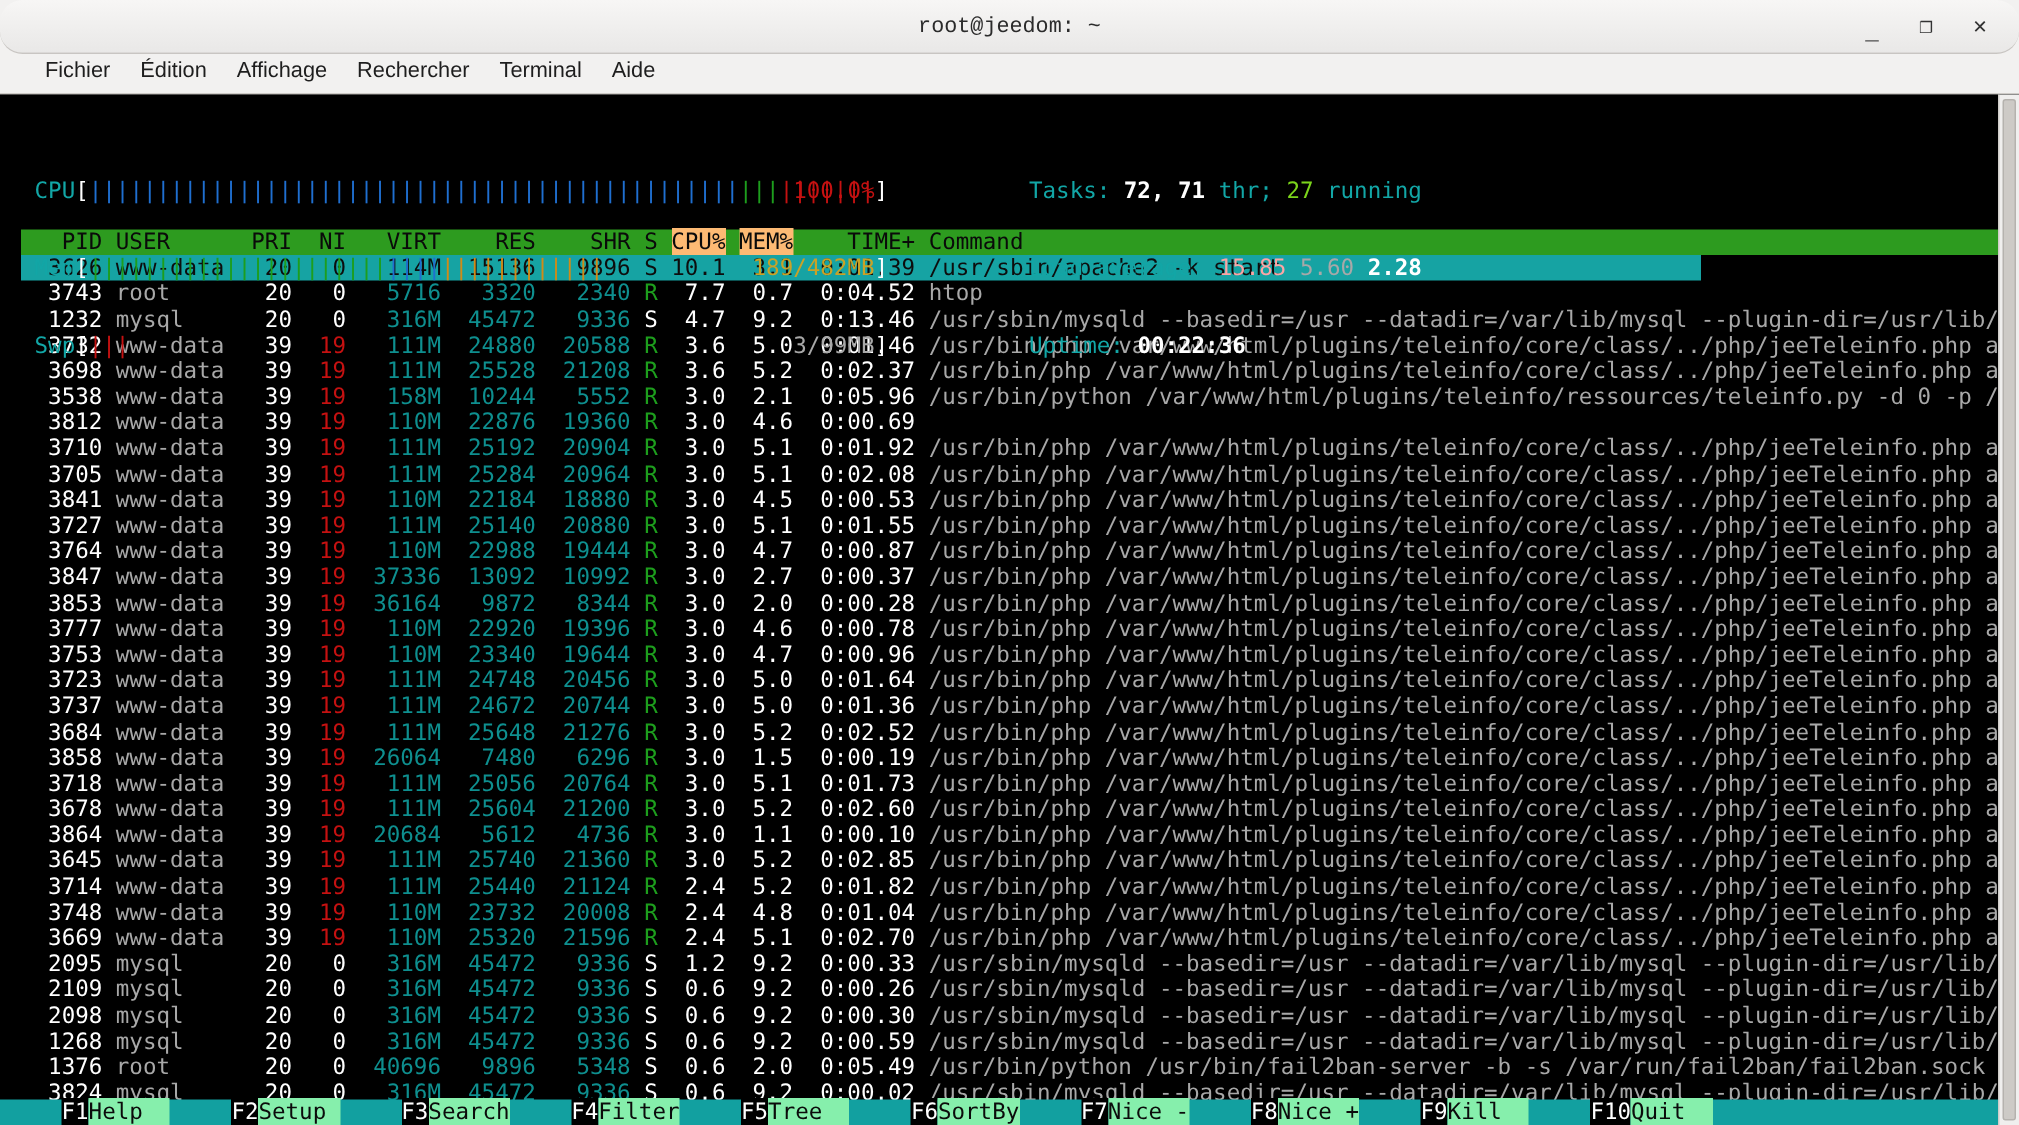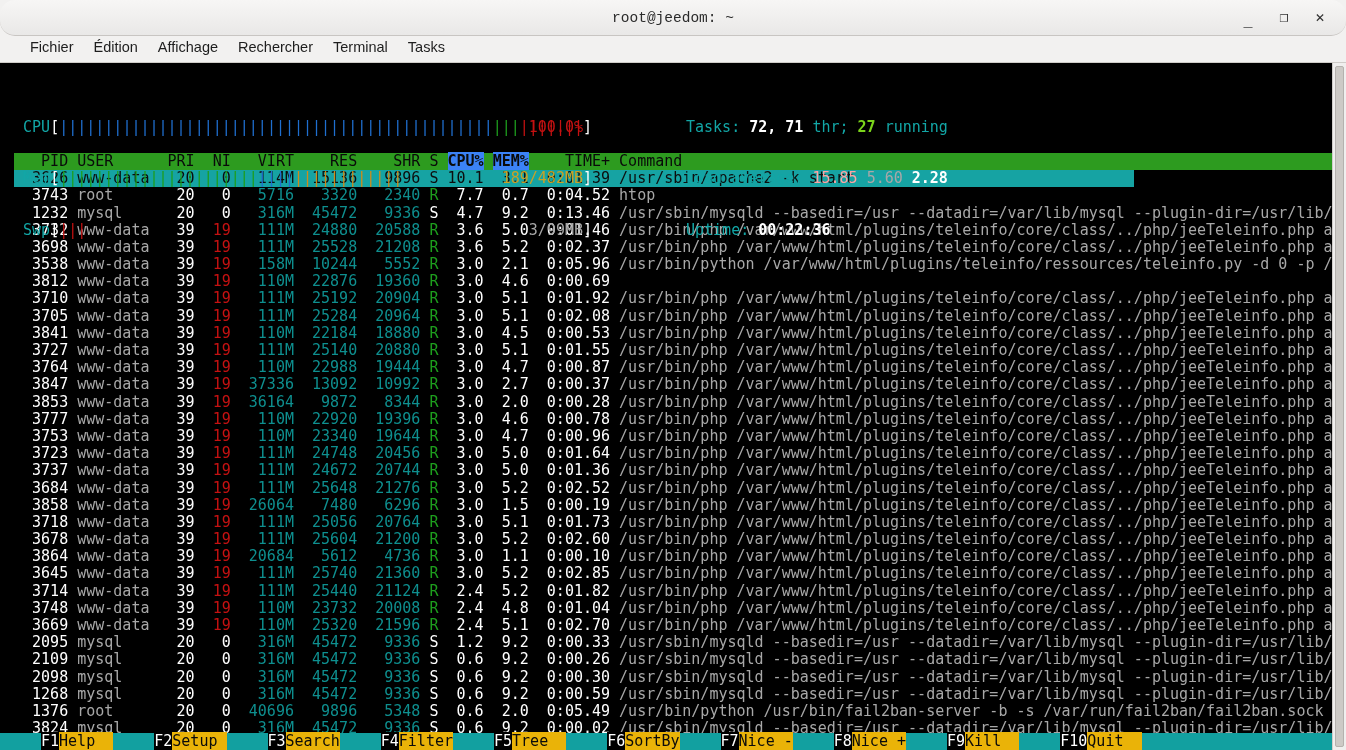--- a/index.html
+++ b/index.html
@@ -105,21 +105,21 @@
   .c-teal   { color: #0e8f8f; }
 
   
   .colhdr {
     background: #2d9b1f;
     color: #0a0a0a;
     display: block;
     width: 1332px;
     height: 17.2px;
   }
-  .colhdr .sortcol { background: #3b82f6; color: #0a0a0a; font-weight: bold; }
+  .colhdr .sortcol { background: #fdba74; color: #0a0a0a; }
 
   
   .selrow {
     background: #16a3a3;
     color: #0d0d0d;
     display: block;
     width: 1120px;
     height: 17.2px;
   }
   .selrow .sc { color: #0d0d0d; }
@@ -130,21 +130,21 @@
     left: 0; bottom: 0;
     width: 1332px; height: 17.2px;
     background: #12a0a0;
     font-family: "DejaVu Sans Mono", "Liberation Mono", monospace;
     font-size: 15px;
     line-height: 17.2px;
     white-space: pre;
     color: #0b0b0b;
   }
   .fnkey { background: #000000; color: #ffffff; margin-left: 41px; }
-  .fnlbl { background: #eab308; color: #0b0b0b; }
+  .fnlbl { background: #86efac; color: #0b0b0b; }
 
   
   .meter-lbl { color: #12a6a6; }
   .brk { color: #ffffff; }
   .bar-i { display: inline; }
 </style>
 </head>
 <body>
 
 <div class="window">
@@ -157,32 +157,32 @@
       <span>✕</span>
     </div>
   </div>
 
   <div class="menubar">
     <div class="mi">Fichier</div>
     <div class="mi">Édition</div>
     <div class="mi">Affichage</div>
     <div class="mi">Rechercher</div>
     <div class="mi">Terminal</div>
-    <div class="mi">Tasks</div>
+    <div class="mi">Aide</div>
   </div>
 
   <div class="termwrap">
     <div class="term" id="term"><div class="row"></div><div style="position:relative;height:51.599999999999994px;">
   <div style="position:absolute;left:0;top:0;">
     <div class="row"><span class="meter-lbl"> CPU</span><span class="brk">[</span><span class="bar-i"><span class="c-blue">|</span><span class="c-blue">|</span><span class="c-blue">|</span><span class="c-blue">|</span><span class="c-blue">|</span><span class="c-blue">|</span><span class="c-blue">|</span><span class="c-blue">|</span><span class="c-blue">|</span><span class="c-blue">|</span><span class="c-blue">|</span><span class="c-blue">|</span><span class="c-blue">|</span><span class="c-blue">|</span><span class="c-blue">|</span><span class="c-blue">|</span><span class="c-blue">|</span><span class="c-blue">|</span><span class="c-blue">|</span><span class="c-blue">|</span><span class="c-blue">|</span><span class="c-blue">|</span><span class="c-blue">|</span><span class="c-blue">|</span><span class="c-blue">|</span><span class="c-blue">|</span><span class="c-blue">|</span><span class="c-blue">|</span><span class="c-blue">|</span><span class="c-blue">|</span><span class="c-blue">|</span><span class="c-blue">|</span><span class="c-blue">|</span><span class="c-blue">|</span><span class="c-blue">|</span><span class="c-blue">|</span><span class="c-blue">|</span><span class="c-blue">|</span><span class="c-blue">|</span><span class="c-blue">|</span><span class="c-blue">|</span><span class="c-blue">|</span><span class="c-blue">|</span><span class="c-blue">|</span><span class="c-blue">|</span><span class="c-blue">|</span><span class="c-blue">|</span><span class="c-blue">|</span><span class="c-green">|</span><span class="c-green">|</span><span class="c-green">|</span><span class="c-red">|</span><span class="c-red">|</span><span class="c-red">|</span><span class="c-red">|</span><span class="c-red">|</span><span class="c-red">|</span><span class="c-red">|</span></span><span class="c-red" style="position:relative;margin-left:-6ch;">100.0%</span><span class="brk">]</span></div>
     <div class="row"><span class="meter-lbl"> Mem</span><span class="brk">[</span><span class="bar-i"><span class="c-green">|</span><span class="c-green">|</span><span class="c-green">|</span><span class="c-green">|</span><span class="c-green">|</span><span class="c-green">|</span><span class="c-green">|</span><span class="c-green">|</span><span class="c-green">|</span><span class="c-green">|</span><span class="c-green">|</span><span class="c-green">|</span><span class="c-green">|</span><span class="c-green">|</span><span class="c-green">|</span><span class="c-green">|</span><span class="c-green">|</span><span class="c-green">|</span><span class="c-green">|</span><span class="c-green">|</span><span class="c-green">|</span><span class="c-green">|</span><span class="c-blue">|</span><span class="c-blue">|</span><span class="c-blue">|</span><span class="c-blue">|</span><span class="c-orange">|</span><span class="c-orange">|</span><span class="c-orange">|</span><span class="c-orange">|</span><span class="c-orange">|</span><span class="c-orange">|</span><span class="c-orange">|</span><span class="c-orange">|</span><span class="c-orange">|</span><span class="c-orange">|</span><span class="c-orange">|</span><span class="c-orange">|</span><span> </span><span> </span><span> </span><span> </span><span> </span><span> </span><span> </span><span> </span><span> </span><span> </span><span> </span><span> </span><span> </span><span> </span><span> </span><span> </span><span> </span><span> </span><span> </span><span> </span></span><span class="c-yellow" style="position:relative;margin-left:-9ch;">189/482MB</span><span class="brk">]</span></div>
     <div class="row"><span class="meter-lbl"> Swp</span><span class="brk">[</span><span class="bar-i"><span class="c-red">|</span><span class="c-red">|</span><span class="c-red">|</span><span> </span><span> </span><span> </span><span> </span><span> </span><span> </span><span> </span><span> </span><span> </span><span> </span><span> </span><span> </span><span> </span><span> </span><span> </span><span> </span><span> </span><span> </span><span> </span><span> </span><span> </span><span> </span><span> </span><span> </span><span> </span><span> </span><span> </span><span> </span><span> </span><span> </span><span> </span><span> </span><span> </span><span> </span><span> </span><span> </span><span> </span><span> </span><span> </span><span> </span><span> </span><span> </span><span> </span><span> </span><span> </span><span> </span><span> </span><span> </span><span> </span><span> </span><span> </span><span> </span><span> </span><span> </span><span> </span></span><span class="c-gray" style="position:relative;margin-left:-6ch;">3/99MB</span><span class="brk">]</span></div>
   </div>
   <div style="position:absolute;left:672px;top:0;">
-    <div class="row"><span class="c-cyan">Tasks: </span><span class="c-wb">72,</span><span class="c-cyan"> </span><span class="c-wb">71</span><span class="c-cyan"> thr; </span><span class="c-lgreen" style="font-weight:bold">27</span><span class="c-cyan"> running</span></div>
+    <div class="row"><span class="c-cyan">Tasks: </span><span class="c-wb">72,</span><span class="c-cyan"> </span><span class="c-wb">71</span><span class="c-cyan"> thr; </span><span class="c-lgreen" style="font-weight:normal">27</span><span class="c-cyan"> running</span></div>
     <div class="row"><span class="c-cyan">Load average: </span><span class="c-dgray">15.85</span><span> </span><span class="c-gray">5.60</span><span> </span><span class="c-wb">2.28</span></div>
     <div class="row"><span class="c-cyan">Uptime: </span><span class="c-wb">00:22:36</span></div>
   </div>
 </div><div class="row"></div><div class="colhdr"><span>   PID </span><span>USER     </span><span> PRI </span><span> NI </span><span>  VIRT </span><span>   RES </span><span>   SHR </span><span>S </span><span class="sortcol">CPU%</span><span> </span><span class="sortcol">MEM%</span><span> </span><span>   TIME+ </span><span>Command</span></div><div class="selrow"><span class="sc">  3626</span><span> </span><span class="sc">www-data </span><span class="sc">  20</span><span> </span><span class="sc">  0</span><span> </span><span class="sc">  114M</span><span> </span><span class="sc"> 15136</span><span> </span><span class="sc">  9896</span><span> </span><span class="sc">S</span><span> </span><span class="sc">10.1</span><span> </span><span class="sc"> 3.1</span><span> </span><span class="sc"> 0:01.39</span><span> </span><span class="sc">/usr/sbin/apache2 -k start</span></div><div class="row"><span class="c-white">  3743</span><span> </span><span class="c-gray">root     </span><span class="c-white">  20</span><span> </span><span class="c-white">  0</span><span> </span><span class="c-teal">  5716</span><span> </span><span class="c-teal">  3320</span><span> </span><span class="c-teal">  2340</span><span> </span><span class="c-green">R</span><span> </span><span class="c-white"> 7.7</span><span> </span><span class="c-white"> 0.7</span><span> </span><span class="c-white"> 0:04.52</span><span> </span><span class="c-gray">htop</span></div><div class="row"><span class="c-white">  1232</span><span> </span><span class="c-gray">mysql    </span><span class="c-white">  20</span><span> </span><span class="c-white">  0</span><span> </span><span class="c-teal">  316M</span><span> </span><span class="c-teal"> 45472</span><span> </span><span class="c-teal">  9336</span><span> </span><span class="c-white">S</span><span> </span><span class="c-white"> 4.7</span><span> </span><span class="c-white"> 9.2</span><span> </span><span class="c-white"> 0:13.46</span><span> </span><span class="c-gray">/usr/sbin/mysqld --basedir=/usr --datadir=/var/lib/mysql --plugin-dir=/usr/lib/mysql/</span></div><div class="row"><span class="c-white">  3732</span><span> </span><span class="c-gray">www-data </span><span class="c-white">  39</span><span> </span><span class="c-red"> 19</span><span> </span><span class="c-teal">  111M</span><span> </span><span class="c-teal"> 24880</span><span> </span><span class="c-teal"> 20588</span><span> </span><span class="c-green">R</span><span> </span><span class="c-white"> 3.6</span><span> </span><span class="c-white"> 5.0</span><span> </span><span class="c-white"> 0:01.46</span><span> </span><span class="c-gray">/usr/bin/php /var/www/html/plugins/teleinfo/core/class/../php/jeeTeleinfo.php api=AUk</span></div><div class="row"><span class="c-white">  3698</span><span> </span><span class="c-gray">www-data </span><span class="c-white">  39</span><span> </span><span class="c-red"> 19</span><span> </span><span class="c-teal">  111M</span><span> </span><span class="c-teal"> 25528</span><span> </span><span class="c-teal"> 21208</span><span> </span><span class="c-green">R</span><span> </span><span class="c-white"> 3.6</span><span> </span><span class="c-white"> 5.2</span><span> </span><span class="c-white"> 0:02.37</span><span> </span><span class="c-gray">/usr/bin/php /var/www/html/plugins/teleinfo/core/class/../php/jeeTeleinfo.php api=AUk</span></div><div class="row"><span class="c-white">  3538</span><span> </span><span class="c-gray">www-data </span><span class="c-white">  39</span><span> </span><span class="c-red"> 19</span><span> </span><span class="c-teal">  158M</span><span> </span><span class="c-teal"> 10244</span><span> </span><span class="c-teal">  5552</span><span> </span><span class="c-green">R</span><span> </span><span class="c-white"> 3.0</span><span> </span><span class="c-white"> 2.1</span><span> </span><span class="c-white"> 0:05.96</span><span> </span><span class="c-gray">/usr/bin/python /var/www/html/plugins/teleinfo/ressources/teleinfo.py -d 0 -p /dev/tt</span></div><div class="row"><span class="c-white">  3812</span><span> </span><span class="c-gray">www-data </span><span class="c-white">  39</span><span> </span><span class="c-red"> 19</span><span> </span><span class="c-teal">  110M</span><span> </span><span class="c-teal"> 22876</span><span> </span><span class="c-teal"> 19360</span><span> </span><span class="c-green">R</span><span> </span><span class="c-white"> 3.0</span><span> </span><span class="c-white"> 4.6</span><span> </span><span class="c-white"> 0:00.69</span><span> </span><span class="c-gray"></span></div><div class="row"><span class="c-white">  3710</span><span> </span><span class="c-gray">www-data </span><span class="c-white">  39</span><span> </span><span class="c-red"> 19</span><span> </span><span class="c-teal">  111M</span><span> </span><span class="c-teal"> 25192</span><span> </span><span class="c-teal"> 20904</span><span> </span><span class="c-green">R</span><span> </span><span class="c-white"> 3.0</span><span> </span><span class="c-white"> 5.1</span><span> </span><span class="c-white"> 0:01.92</span><span> </span><span class="c-gray">/usr/bin/php /var/www/html/plugins/teleinfo/core/class/../php/jeeTeleinfo.php api=AUk</span></div><div class="row"><span class="c-white">  3705</span><span> </span><span class="c-gray">www-data </span><span class="c-white">  39</span><span> </span><span class="c-red"> 19</span><span> </span><span class="c-teal">  111M</span><span> </span><span class="c-teal"> 25284</span><span> </span><span class="c-teal"> 20964</span><span> </span><span class="c-green">R</span><span> </span><span class="c-white"> 3.0</span><span> </span><span class="c-white"> 5.1</span><span> </span><span class="c-white"> 0:02.08</span><span> </span><span class="c-gray">/usr/bin/php /var/www/html/plugins/teleinfo/core/class/../php/jeeTeleinfo.php api=AUk</span></div><div class="row"><span class="c-white">  3841</span><span> </span><span class="c-gray">www-data </span><span class="c-white">  39</span><span> </span><span class="c-red"> 19</span><span> </span><span class="c-teal">  110M</span><span> </span><span class="c-teal"> 22184</span><span> </span><span class="c-teal"> 18880</span><span> </span><span class="c-green">R</span><span> </span><span class="c-white"> 3.0</span><span> </span><span class="c-white"> 4.5</span><span> </span><span class="c-white"> 0:00.53</span><span> </span><span class="c-gray">/usr/bin/php /var/www/html/plugins/teleinfo/core/class/../php/jeeTeleinfo.php api=AUk</span></div><div class="row"><span class="c-white">  3727</span><span> </span><span class="c-gray">www-data </span><span class="c-white">  39</span><span> </span><span class="c-red"> 19</span><span> </span><span class="c-teal">  111M</span><span> </span><span class="c-teal"> 25140</span><span> </span><span class="c-teal"> 20880</span><span> </span><span class="c-green">R</span><span> </span><span class="c-white"> 3.0</span><span> </span><span class="c-white"> 5.1</span><span> </span><span class="c-white"> 0:01.55</span><span> </span><span class="c-gray">/usr/bin/php /var/www/html/plugins/teleinfo/core/class/../php/jeeTeleinfo.php api=AUk</span></div><div class="row"><span class="c-white">  3764</span><span> </span><span class="c-gray">www-data </span><span class="c-white">  39</span><span> </span><span class="c-red"> 19</span><span> </span><span class="c-teal">  110M</span><span> </span><span class="c-teal"> 22988</span><span> </span><span class="c-teal"> 19444</span><span> </span><span class="c-green">R</span><span> </span><span class="c-white"> 3.0</span><span> </span><span class="c-white"> 4.7</span><span> </span><span class="c-white"> 0:00.87</span><span> </span><span class="c-gray">/usr/bin/php /var/www/html/plugins/teleinfo/core/class/../php/jeeTeleinfo.php api=AUk</span></div><div class="row"><span class="c-white">  3847</span><span> </span><span class="c-gray">www-data </span><span class="c-white">  39</span><span> </span><span class="c-red"> 19</span><span> </span><span class="c-teal"> 37336</span><span> </span><span class="c-teal"> 13092</span><span> </span><span class="c-teal"> 10992</span><span> </span><span class="c-green">R</span><span> </span><span class="c-white"> 3.0</span><span> </span><span class="c-white"> 2.7</span><span> </span><span class="c-white"> 0:00.37</span><span> </span><span class="c-gray">/usr/bin/php /var/www/html/plugins/teleinfo/core/class/../php/jeeTeleinfo.php api=AUk</span></div><div class="row"><span class="c-white">  3853</span><span> </span><span class="c-gray">www-data </span><span class="c-white">  39</span><span> </span><span class="c-red"> 19</span><span> </span><span class="c-teal"> 36164</span><span> </span><span class="c-teal">  9872</span><span> </span><span class="c-teal">  8344</span><span> </span><span class="c-green">R</span><span> </span><span class="c-white"> 3.0</span><span> </span><span class="c-white"> 2.0</span><span> </span><span class="c-white"> 0:00.28</span><span> </span><span class="c-gray">/usr/bin/php /var/www/html/plugins/teleinfo/core/class/../php/jeeTeleinfo.php api=AUk</span></div><div class="row"><span class="c-white">  3777</span><span> </span><span class="c-gray">www-data </span><span class="c-white">  39</span><span> </span><span class="c-red"> 19</span><span> </span><span class="c-teal">  110M</span><span> </span><span class="c-teal"> 22920</span><span> </span><span class="c-teal"> 19396</span><span> </span><span class="c-green">R</span><span> </span><span class="c-white"> 3.0</span><span> </span><span class="c-white"> 4.6</span><span> </span><span class="c-white"> 0:00.78</span><span> </span><span class="c-gray">/usr/bin/php /var/www/html/plugins/teleinfo/core/class/../php/jeeTeleinfo.php api=AUk</span></div><div class="row"><span class="c-white">  3753</span><span> </span><span class="c-gray">www-data </span><span class="c-white">  39</span><span> </span><span class="c-red"> 19</span><span> </span><span class="c-teal">  110M</span><span> </span><span class="c-teal"> 23340</span><span> </span><span class="c-teal"> 19644</span><span> </span><span class="c-green">R</span><span> </span><span class="c-white"> 3.0</span><span> </span><span class="c-white"> 4.7</span><span> </span><span class="c-white"> 0:00.96</span><span> </span><span class="c-gray">/usr/bin/php /var/www/html/plugins/teleinfo/core/class/../php/jeeTeleinfo.php api=AUk</span></div><div class="row"><span class="c-white">  3723</span><span> </span><span class="c-gray">www-data </span><span class="c-white">  39</span><span> </span><span class="c-red"> 19</span><span> </span><span class="c-teal">  111M</span><span> </span><span class="c-teal"> 24748</span><span> </span><span class="c-teal"> 20456</span><span> </span><span class="c-green">R</span><span> </span><span class="c-white"> 3.0</span><span> </span><span class="c-white"> 5.0</span><span> </span><span class="c-white"> 0:01.64</span><span> </span><span class="c-gray">/usr/bin/php /var/www/html/plugins/teleinfo/core/class/../php/jeeTeleinfo.php api=AUk</span></div><div class="row"><span class="c-white">  3737</span><span> </span><span class="c-gray">www-data </span><span class="c-white">  39</span><span> </span><span class="c-red"> 19</span><span> </span><span class="c-teal">  111M</span><span> </span><span class="c-teal"> 24672</span><span> </span><span class="c-teal"> 20744</span><span> </span><span class="c-green">R</span><span> </span><span class="c-white"> 3.0</span><span> </span><span class="c-white"> 5.0</span><span> </span><span class="c-white"> 0:01.36</span><span> </span><span class="c-gray">/usr/bin/php /var/www/html/plugins/teleinfo/core/class/../php/jeeTeleinfo.php api=AUk</span></div><div class="row"><span class="c-white">  3684</span><span> </span><span class="c-gray">www-data </span><span class="c-white">  39</span><span> </span><span class="c-red"> 19</span><span> </span><span class="c-teal">  111M</span><span> </span><span class="c-teal"> 25648</span><span> </span><span class="c-teal"> 21276</span><span> </span><span class="c-green">R</span><span> </span><span class="c-white"> 3.0</span><span> </span><span class="c-white"> 5.2</span><span> </span><span class="c-white"> 0:02.52</span><span> </span><span class="c-gray">/usr/bin/php /var/www/html/plugins/teleinfo/core/class/../php/jeeTeleinfo.php api=AUk</span></div><div class="row"><span class="c-white">  3858</span><span> </span><span class="c-gray">www-data </span><span class="c-white">  39</span><span> </span><span class="c-red"> 19</span><span> </span><span class="c-teal"> 26064</span><span> </span><span class="c-teal">  7480</span><span> </span><span class="c-teal">  6296</span><span> </span><span class="c-green">R</span><span> </span><span class="c-white"> 3.0</span><span> </span><span class="c-white"> 1.5</span><span> </span><span class="c-white"> 0:00.19</span><span> </span><span class="c-gray">/usr/bin/php /var/www/html/plugins/teleinfo/core/class/../php/jeeTeleinfo.php api=AUk</span></div><div class="row"><span class="c-white">  3718</span><span> </span><span class="c-gray">www-data </span><span class="c-white">  39</span><span> </span><span class="c-red"> 19</span><span> </span><span class="c-teal">  111M</span><span> </span><span class="c-teal"> 25056</span><span> </span><span class="c-teal"> 20764</span><span> </span><span class="c-green">R</span><span> </span><span class="c-white"> 3.0</span><span> </span><span class="c-white"> 5.1</span><span> </span><span class="c-white"> 0:01.73</span><span> </span><span class="c-gray">/usr/bin/php /var/www/html/plugins/teleinfo/core/class/../php/jeeTeleinfo.php api=AUk</span></div><div class="row"><span class="c-white">  3678</span><span> </span><span class="c-gray">www-data </span><span class="c-white">  39</span><span> </span><span class="c-red"> 19</span><span> </span><span class="c-teal">  111M</span><span> </span><span class="c-teal"> 25604</span><span> </span><span class="c-teal"> 21200</span><span> </span><span class="c-green">R</span><span> </span><span class="c-white"> 3.0</span><span> </span><span class="c-white"> 5.2</span><span> </span><span class="c-white"> 0:02.60</span><span> </span><span class="c-gray">/usr/bin/php /var/www/html/plugins/teleinfo/core/class/../php/jeeTeleinfo.php api=AUk</span></div><div class="row"><span class="c-white">  3864</span><span> </span><span class="c-gray">www-data </span><span class="c-white">  39</span><span> </span><span class="c-red"> 19</span><span> </span><span class="c-teal"> 20684</span><span> </span><span class="c-teal">  5612</span><span> </span><span class="c-teal">  4736</span><span> </span><span class="c-green">R</span><span> </span><span class="c-white"> 3.0</span><span> </span><span class="c-white"> 1.1</span><span> </span><span class="c-white"> 0:00.10</span><span> </span><span class="c-gray">/usr/bin/php /var/www/html/plugins/teleinfo/core/class/../php/jeeTeleinfo.php api=AUk</span></div><div class="row"><span class="c-white">  3645</span><span> </span><span class="c-gray">www-data </span><span class="c-white">  39</span><span> </span><span class="c-red"> 19</span><span> </span><span class="c-teal">  111M</span><span> </span><span class="c-teal"> 25740</span><span> </span><span class="c-teal"> 21360</span><span> </span><span class="c-green">R</span><span> </span><span class="c-white"> 3.0</span><span> </span><span class="c-white"> 5.2</span><span> </span><span class="c-white"> 0:02.85</span><span> </span><span class="c-gray">/usr/bin/php /var/www/html/plugins/teleinfo/core/class/../php/jeeTeleinfo.php api=AUk</span></div><div class="row"><span class="c-white">  3714</span><span> </span><span class="c-gray">www-data </span><span class="c-white">  39</span><span> </span><span class="c-red"> 19</span><span> </span><span class="c-teal">  111M</span><span> </span><span class="c-teal"> 25440</span><span> </span><span class="c-teal"> 21124</span><span> </span><span class="c-green">R</span><span> </span><span class="c-white"> 2.4</span><span> </span><span class="c-white"> 5.2</span><span> </span><span class="c-white"> 0:01.82</span><span> </span><span class="c-gray">/usr/bin/php /var/www/html/plugins/teleinfo/core/class/../php/jeeTeleinfo.php api=AUk</span></div><div class="row"><span class="c-white">  3748</span><span> </span><span class="c-gray">www-data </span><span class="c-white">  39</span><span> </span><span class="c-red"> 19</span><span> </span><span class="c-teal">  110M</span><span> </span><span class="c-teal"> 23732</span><span> </span><span class="c-teal"> 20008</span><span> </span><span class="c-green">R</span><span> </span><span class="c-white"> 2.4</span><span> </span><span class="c-white"> 4.8</span><span> </span><span class="c-white"> 0:01.04</span><span> </span><span class="c-gray">/usr/bin/php /var/www/html/plugins/teleinfo/core/class/../php/jeeTeleinfo.php api=AUk</span></div><div class="row"><span class="c-white">  3669</span><span> </span><span class="c-gray">www-data </span><span class="c-white">  39</span><span> </span><span class="c-red"> 19</span><span> </span><span class="c-teal">  110M</span><span> </span><span class="c-teal"> 25320</span><span> </span><span class="c-teal"> 21596</span><span> </span><span class="c-green">R</span><span> </span><span class="c-white"> 2.4</span><span> </span><span class="c-white"> 5.1</span><span> </span><span class="c-white"> 0:02.70</span><span> </span><span class="c-gray">/usr/bin/php /var/www/html/plugins/teleinfo/core/class/../php/jeeTeleinfo.php api=AUk</span></div><div class="row"><span class="c-white">  2095</span><span> </span><span class="c-gray">mysql    </span><span class="c-white">  20</span><span> </span><span class="c-white">  0</span><span> </span><span class="c-teal">  316M</span><span> </span><span class="c-teal"> 45472</span><span> </span><span class="c-teal">  9336</span><span> </span><span class="c-white">S</span><span> </span><span class="c-white"> 1.2</span><span> </span><span class="c-white"> 9.2</span><span> </span><span class="c-white"> 0:00.33</span><span> </span><span class="c-gray">/usr/sbin/mysqld --basedir=/usr --datadir=/var/lib/mysql --plugin-dir=/usr/lib/mysql/</span></div><div class="row"><span class="c-white">  2109</span><span> </span><span class="c-gray">mysql    </span><span class="c-white">  20</span><span> </span><span class="c-white">  0</span><span> </span><span class="c-teal">  316M</span><span> </span><span class="c-teal"> 45472</span><span> </span><span class="c-teal">  9336</span><span> </span><span class="c-white">S</span><span> </span><span class="c-white"> 0.6</span><span> </span><span class="c-white"> 9.2</span><span> </span><span class="c-white"> 0:00.26</span><span> </span><span class="c-gray">/usr/sbin/mysqld --basedir=/usr --datadir=/var/lib/mysql --plugin-dir=/usr/lib/mysql/</span></div><div class="row"><span class="c-white">  2098</span><span> </span><span class="c-gray">mysql    </span><span class="c-white">  20</span><span> </span><span class="c-white">  0</span><span> </span><span class="c-teal">  316M</span><span> </span><span class="c-teal"> 45472</span><span> </span><span class="c-teal">  9336</span><span> </span><span class="c-white">S</span><span> </span><span class="c-white"> 0.6</span><span> </span><span class="c-white"> 9.2</span><span> </span><span class="c-white"> 0:00.30</span><span> </span><span class="c-gray">/usr/sbin/mysqld --basedir=/usr --datadir=/var/lib/mysql --plugin-dir=/usr/lib/mysql/</span></div><div class="row"><span class="c-white">  1268</span><span> </span><span class="c-gray">mysql    </span><span class="c-white">  20</span><span> </span><span class="c-white">  0</span><span> </span><span class="c-teal">  316M</span><span> </span><span class="c-teal"> 45472</span><span> </span><span class="c-teal">  9336</span><span> </span><span class="c-white">S</span><span> </span><span class="c-white"> 0.6</span><span> </span><span class="c-white"> 9.2</span><span> </span><span class="c-white"> 0:00.59</span><span> </span><span class="c-gray">/usr/sbin/mysqld --basedir=/usr --datadir=/var/lib/mysql --plugin-dir=/usr/lib/mysql/</span></div><div class="row"><span class="c-white">  1376</span><span> </span><span class="c-gray">root     </span><span class="c-white">  20</span><span> </span><span class="c-white">  0</span><span> </span><span class="c-teal"> 40696</span><span> </span><span class="c-teal">  9896</span><span> </span><span class="c-teal">  5348</span><span> </span><span class="c-white">S</span><span> </span><span class="c-white"> 0.6</span><span> </span><span class="c-white"> 2.0</span><span> </span><span class="c-white"> 0:05.49</span><span> </span><span class="c-gray">/usr/bin/python /usr/bin/fail2ban-server -b -s /var/run/fail2ban/fail2ban.sock -p /va</span></div><div class="row"><span class="c-white">  3824</span><span> </span><span class="c-gray">mysql    </span><span class="c-white">  20</span><span> </span><span class="c-white">  0</span><span> </span><span class="c-teal">  316M</span><span> </span><span class="c-teal"> 45472</span><span> </span><span class="c-teal">  9336</span><span> </span><span class="c-white">S</span><span> </span><span class="c-white"> 0.6</span><span> </span><span class="c-white"> 9.2</span><span> </span><span class="c-white"> 0:00.02</span><span> </span><span class="c-gray">/usr/sbin/mysqld --basedir=/usr --datadir=/var/lib/mysql --plugin-dir=/usr/lib/mysql/</span></div></div>
     <div class="scrollbar">
       <div class="scroll-thumb"></div>
     </div>
   <div class="fnbar"><span class="fnkey">F1</span><span class="fnlbl">Help  </span><span class="fnkey">F2</span><span class="fnlbl">Setup </span><span class="fnkey">F3</span><span class="fnlbl">Search</span><span class="fnkey">F4</span><span class="fnlbl">Filter</span><span class="fnkey">F5</span><span class="fnlbl">Tree  </span><span class="fnkey">F6</span><span class="fnlbl">SortBy</span><span class="fnkey">F7</span><span class="fnlbl">Nice -</span><span class="fnkey">F8</span><span class="fnlbl">Nice +</span><span class="fnkey">F9</span><span class="fnlbl">Kill  </span><span class="fnkey">F10</span><span class="fnlbl">Quit  </span></div>
     </div>
 

